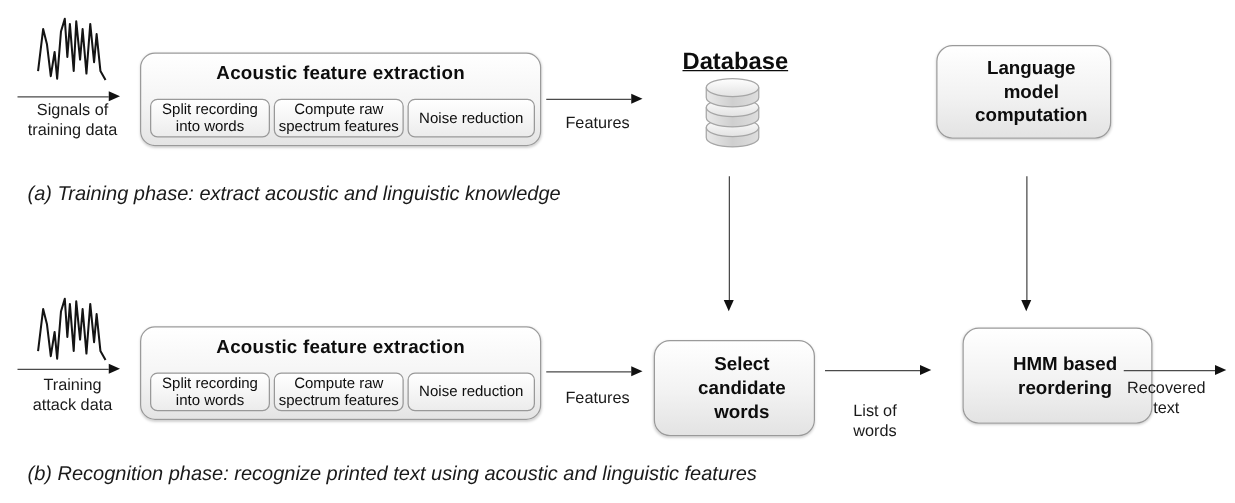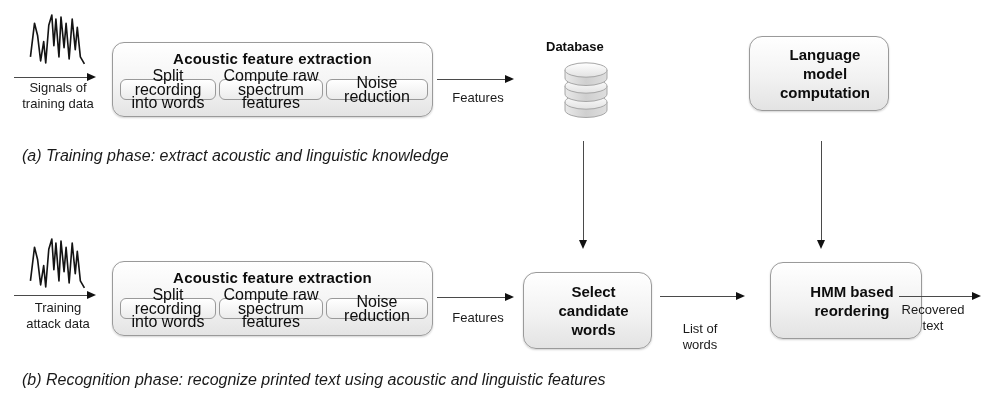--- a/index.html
+++ b/index.html
@@ -12,41 +12,41 @@
     position:absolute;box-sizing:border-box;
     border:1.4px solid #9a9a9a;border-radius:12px;
     background:linear-gradient(180deg,#ffffff 0%,#f4f4f4 55%,#e4e4e4 100%);
     box-shadow:0 1px 2px rgba(0,0,0,.18);
   }
   .boxtitle{
     margin-top:7px;text-align:center;font-weight:bold;font-size:15px;letter-spacing:.2px;
   }
   .steps{position:absolute;left:7px;top:36px;display:flex;gap:3px;}
   .step{
-    box-sizing:border-box;height:21px;padding:0 1px;
+    box-sizing:border-box;height:31px;padding:0 1px;
     border:1px solid #999999;border-radius:6px;
     background:linear-gradient(180deg,#ffffff 0%,#ececec 100%);
-    font-size:16px;line-height:13.5px;text-align:center;
+    font-size:12px;line-height:13.5px;text-align:center;
     display:flex;align-items:center;justify-content:center;
   }
   .node{
     position:absolute;box-sizing:border-box;
     border:1.4px solid #9a9a9a;border-radius:13px;
     background:linear-gradient(180deg,#ffffff 0%,#f2f2f2 55%,#e3e3e3 100%);
     box-shadow:0 1px 2px rgba(0,0,0,.18);
     display:flex;flex-direction:column;align-items:center;justify-content:center;
     font-weight:bold;font-size:15px;line-height:19px;text-align:center;
   }
   .node span{display:block;padding-left:12px;}
   
   .lbl{
     position:absolute;font-size:13px;line-height:15.5px;text-align:center;color:#1a1a1a;
   }
   .lbl span{display:block;}
-  .dblabel{position:absolute;font-weight:bold;font-size:13px;text-align:left;}
+  .dblabel{position:absolute;font-weight:bold;font-size:19px;text-align:right;text-decoration:underline;}
   .caption{position:absolute;font-style:italic;font-size:16px;color:#1a1a1a;white-space:nowrap;}
   
   .harrow{position:absolute;height:0;border-top:1.2px solid #4a4a4a;}
   .harrow::after{
     content:"";position:absolute;right:-9px;top:-5.1px;width:0;height:0;
     border-left:9px solid #111;border-top:4.5px solid transparent;border-bottom:4.5px solid transparent;
   }
   .varrow{position:absolute;width:0;border-left:1.2px solid #4a4a4a;}
   .varrow::after{
     content:"";position:absolute;bottom:-9px;left:-5.1px;width:0;height:0;

